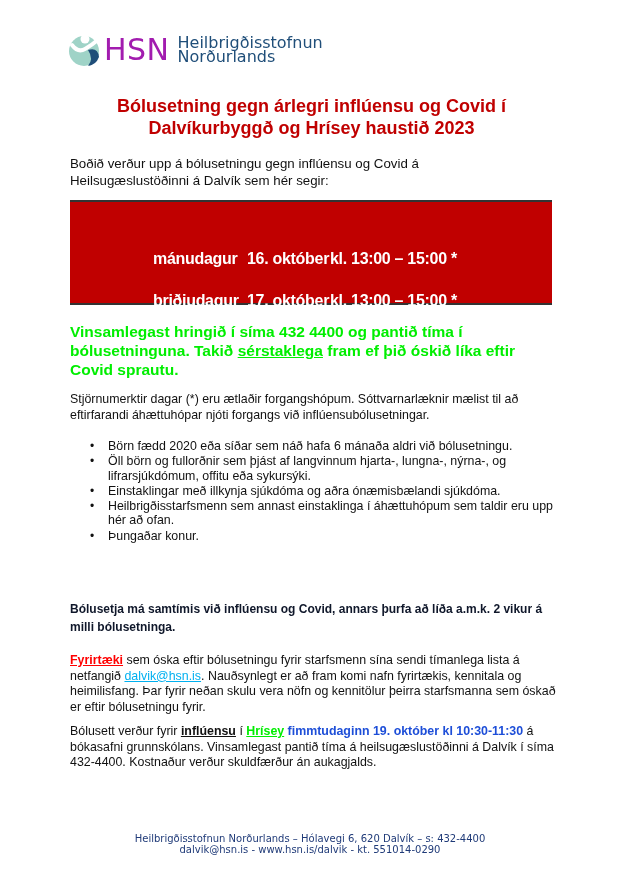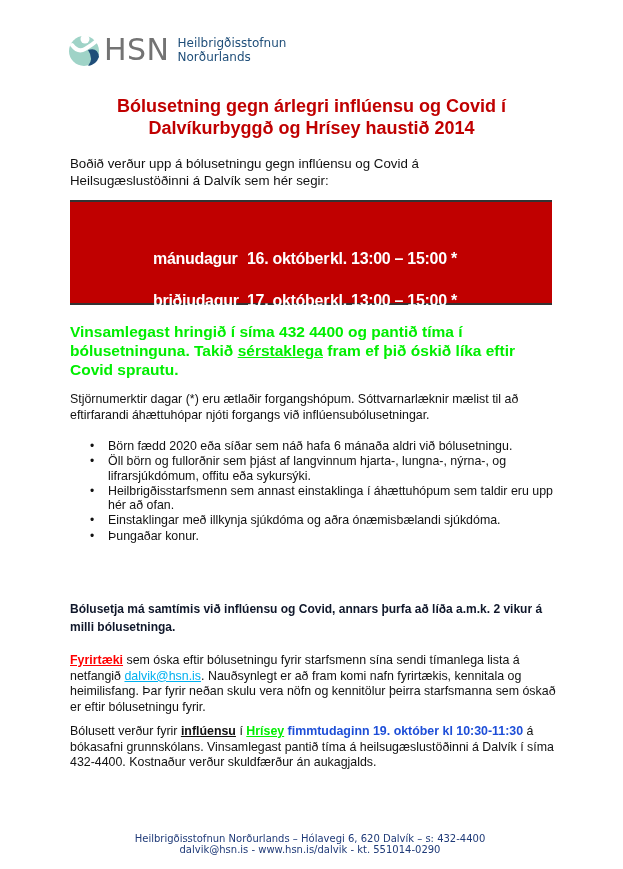--- a/index.html
+++ b/index.html
@@ -1,20 +1,20 @@
 <!DOCTYPE html>
 <html><head>
   <meta charset="utf-8">
   <style>
     html, body { margin: 0; padding: 0; background: #ffffff; }
     body { width: 623px; height: 869px; position: relative; overflow: hidden; font-family: "Liberation Sans", sans-serif; color: #111; }
     .logo { position: absolute; left: 68px; top: 33px; display: flex; align-items: center; }
     .logo-mark { width: 34px; height: 34px; position: relative; }
-    .logo-hsn { font-family: "DejaVu Sans", sans-serif; font-size: 30px; color: #737373; letter-spacing: 0.5px; margin-left: 2px; line-height: 30px; }
-    .logo-sub { margin-left: 8px; font-family: "DejaVu Sans", sans-serif; font-size: 12px; line-height: 14px; color: #1f4e79; }
+    .logo-hsn { font-family: "DejaVu Sans", sans-serif; font-size: 30px; color: #a21caf; letter-spacing: 0.5px; margin-left: 2px; line-height: 30px; }
+    .logo-sub { margin-left: 8px; font-family: "DejaVu Sans", sans-serif; font-size: 16px; line-height: 14px; color: #1f4e79; }
     .title { position: absolute; left: 60px; width: 503px; top: 95px; text-align: center; color: #c00000; font-weight: bold; font-size: 18px; line-height: 22px; }
     .intro { position: absolute; left: 70px; top: 155px; width: 480px; font-size: 13.3px; line-height: 17px; }
     .redbox { position: absolute; left: 70px; top: 200px; width: 482px; height: 105px; background: #c00000; border-top: 2px solid #333; border-bottom: 2px solid #333; box-sizing: border-box; }
     .sched { position: absolute; left: 83px; top: 21px; color: #fff; font-weight: bold; font-size: 16px; line-height: 14.3px; letter-spacing: -0.3px; white-space: pre; }
     .sched .row { display: flex; }
     .sched .day { width: 94px; }
     .sched .date { width: 83px; text-align: left; }
     .callout { position: absolute; left: 70px; top: 322px; width: 490px; color: #00ee00; font-weight: bold; font-size: 15.5px; line-height: 19px; }
     .callout u { text-decoration: underline; }
     .priority { position: absolute; left: 70px; top: 392px; width: 490px; font-size: 12.4px; line-height: 15.5px; }
@@ -45,21 +45,21 @@
   </div>
   <div class="logo-hsn">HSN</div>
   <div class="logo-sub">
     <div>Heilbrigðisstofnun</div>
     <div>Norðurlands</div>
   </div>
 </div>
 
 <div class="title">
   <div>Bólusetning gegn árlegri inflúensu og Covid í</div>
-  <div>Dalvíkurbyggð og Hrísey haustið 2014</div>
+  <div>Dalvíkurbyggð og Hrísey haustið 2023</div>
 </div>
 
 <div class="intro">
   <div>Boðið verður upp á bólusetningu gegn inflúensu og Covid á</div>
   <div>Heilsugæslustöðinni á Dalvík sem hér segir:</div>
 </div>
 
 <div class="redbox">
   <div class="sched">
     <div class="row">
@@ -92,22 +92,22 @@
 
 <div class="callout">
   <span>Vinsamlegast hringið í síma 432 4400 og pantið tíma í bólusetninguna. Takið </span><u>sérstaklega</u><span> fram ef þið óskið líka eftir Covid sprautu.</span>
 </div>
 
 <div class="priority">Stjörnumerktir dagar (*) eru ætlaðir forgangshópum. Sóttvarnarlæknir mælist til að eftirfarandi áhættuhópar njóti forgangs við inflúensubólusetningar.</div>
 
 <ul class="bullets">
   <li>Börn fædd 2020 eða síðar sem náð hafa 6 mánaða aldri við bólusetningu.</li>
   <li>Öll börn og fullorðnir sem þjást af langvinnum hjarta-, lungna-, nýrna-, og lifrarsjúkdómum, offitu eða sykursýki.</li>
+  <li>Einstaklingar með illkynja sjúkdóma og aðra ónæmisbælandi sjúkdóma.</li>
   <li>Heilbrigðisstarfsmenn sem annast einstaklinga í áhættuhópum sem taldir eru upp hér að ofan.</li>
-  <li>Einstaklingar með illkynja sjúkdóma og aðra ónæmisbælandi sjúkdóma.</li>
   <li>Þungaðar konur.</li>
 </ul>
 
 <div class="simul">Bólusetja má samtímis við inflúensu og Covid, annars þurfa að líða a.m.k. 2 vikur á milli bólusetninga.</div>
 
 <div class="company">
   <span class="red-ul">Fyrirtæki</span><span> sem óska eftir bólusetningu fyrir starfsmenn sína sendi tímanlega lista á netfangið </span><a class="link">dalvik@hsn.is</a><span>. Nauðsynlegt er að fram komi nafn fyrirtækis, kennitala og heimilisfang. Þar fyrir neðan skulu vera nöfn og kennitölur þeirra starfsmanna sem óskað er eftir bólusetningu fyrir.</span>
 </div>
 
 <div class="hrisey">

